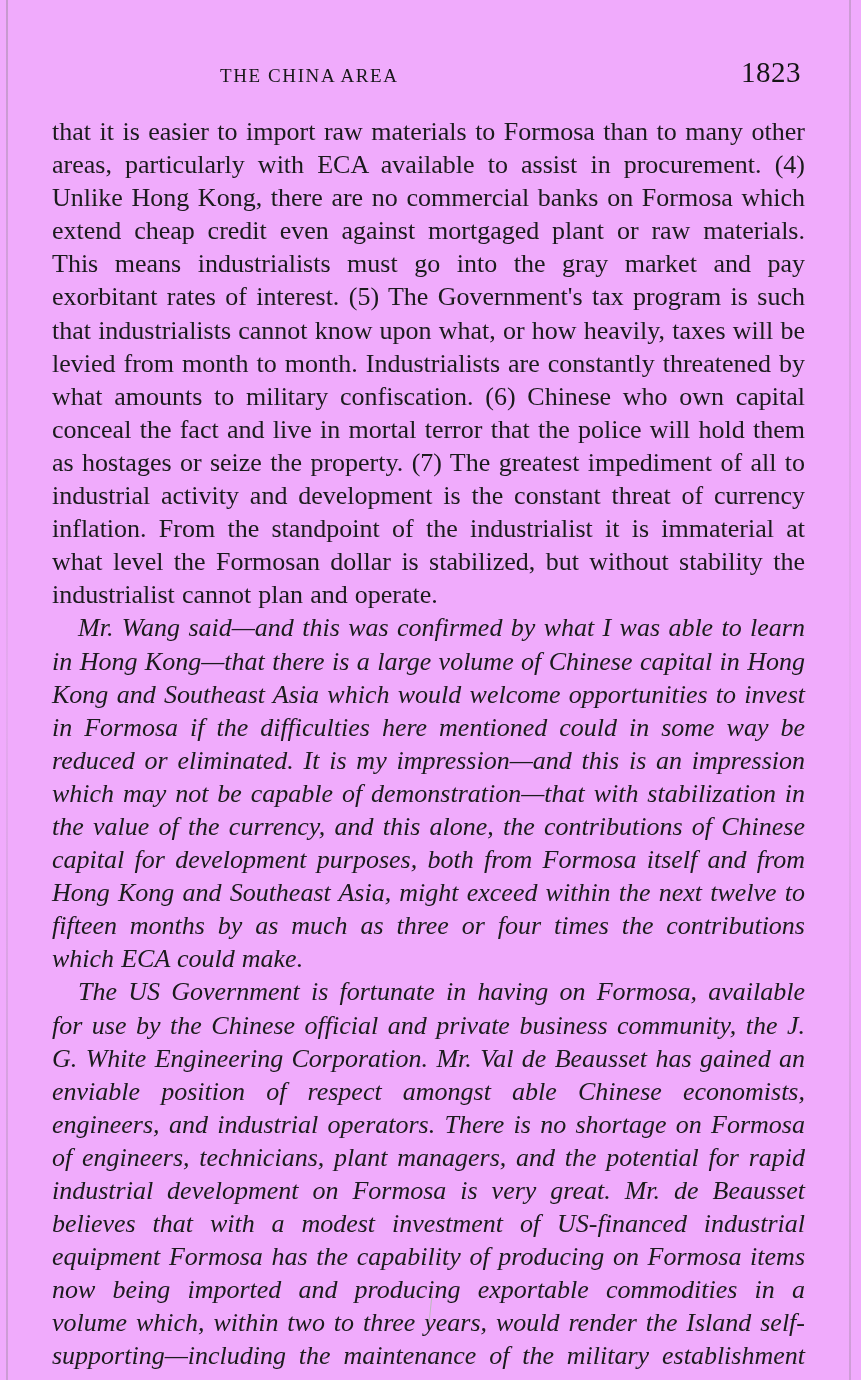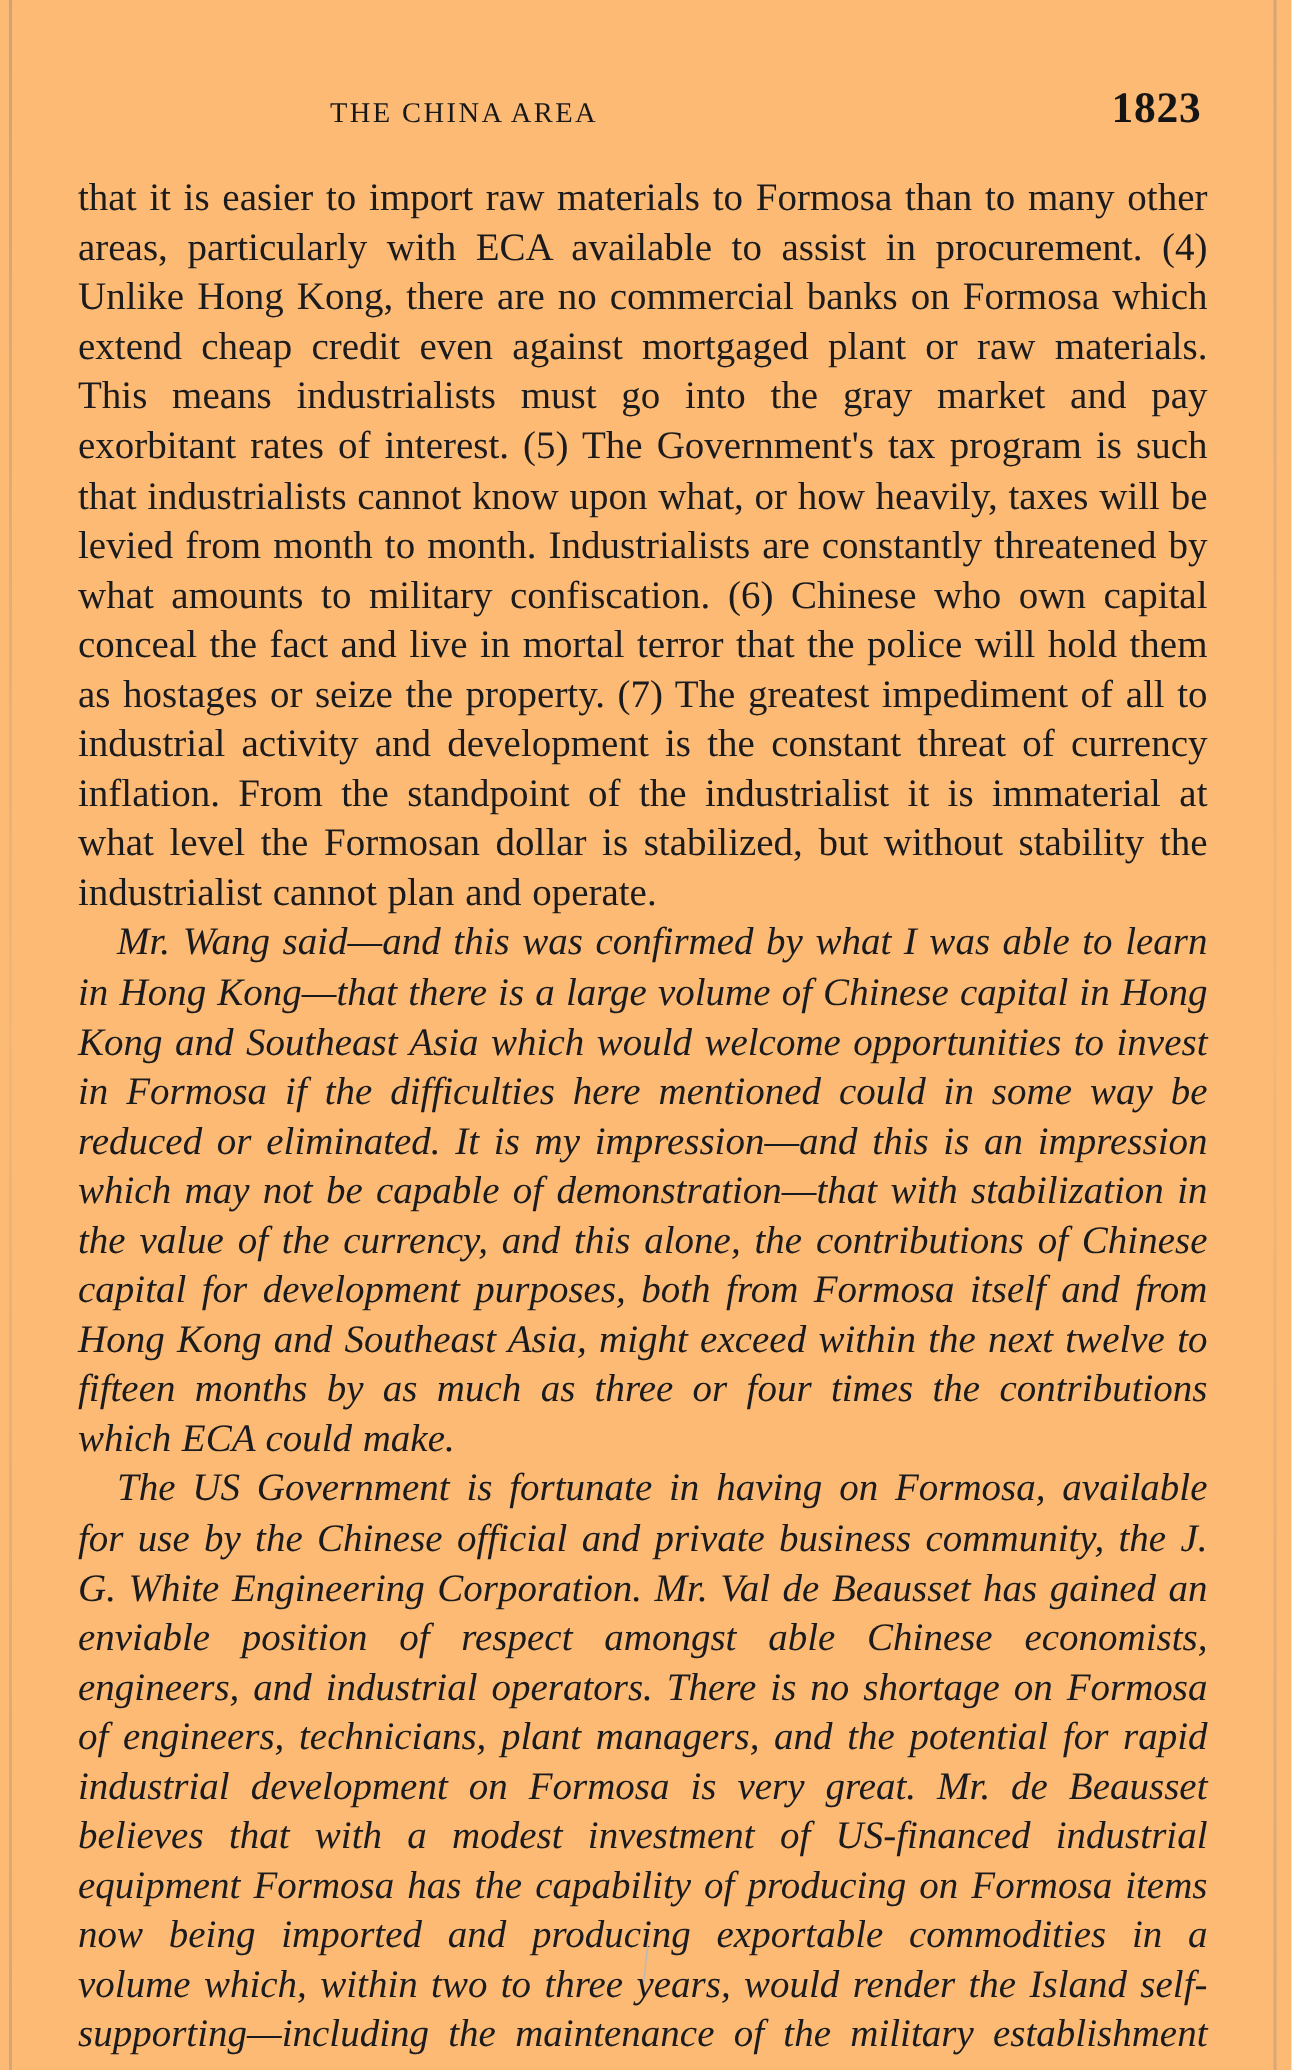--- a/index.html
+++ b/index.html
@@ -11,21 +11,21 @@
     width: 861px;
     height: 1380px;
     font-family: "Liberation Serif", serif;
     color: #1a1a1a;
     position: relative;
     overflow: hidden;
   }
   .page {
     position: absolute;
     inset: 0;
-    background: #fdba74;
+    background: #f0abfc;
   }
   
   .edge-left {
     position: absolute;
     left: 6px;
     top: 0;
     bottom: 0;
     width: 2px;
     background: linear-gradient(to bottom, rgba(120,120,120,0.35), rgba(150,150,150,0.12), rgba(120,120,120,0.30));
   }
@@ -56,21 +56,21 @@
     font-family: "Liberation Serif", serif;
     font-size: 19px;
     letter-spacing: 1.6px;
     font-variant: small-caps;
     text-transform: uppercase;
     color: #18181a;
   }
   .folio {
     font-family: "Liberation Serif", serif;
     font-size: 29px;
-    font-weight: 700;
+    font-weight: 400;
     color: #151515;
     letter-spacing: 0.5px;
   }
   .body-text {
     margin-top: 26px;
     font-size: 26px;
     line-height: 33.1px;
     text-align: justify;
     text-justify: inter-word;
     color: #1b1b1d;

